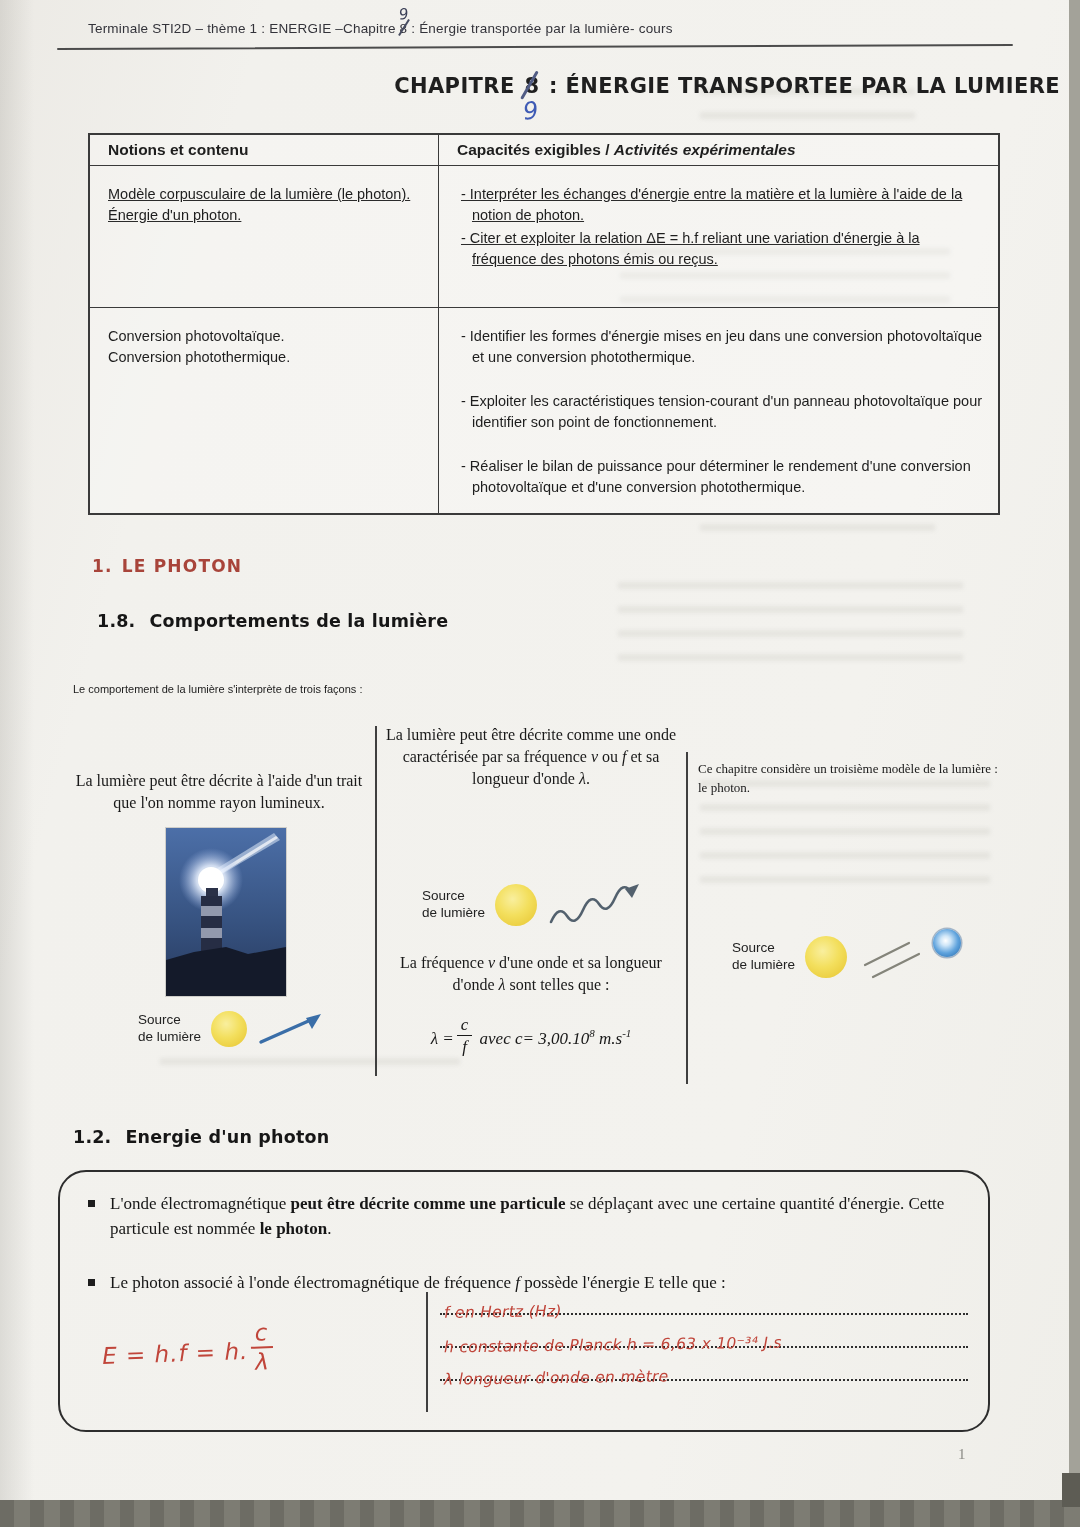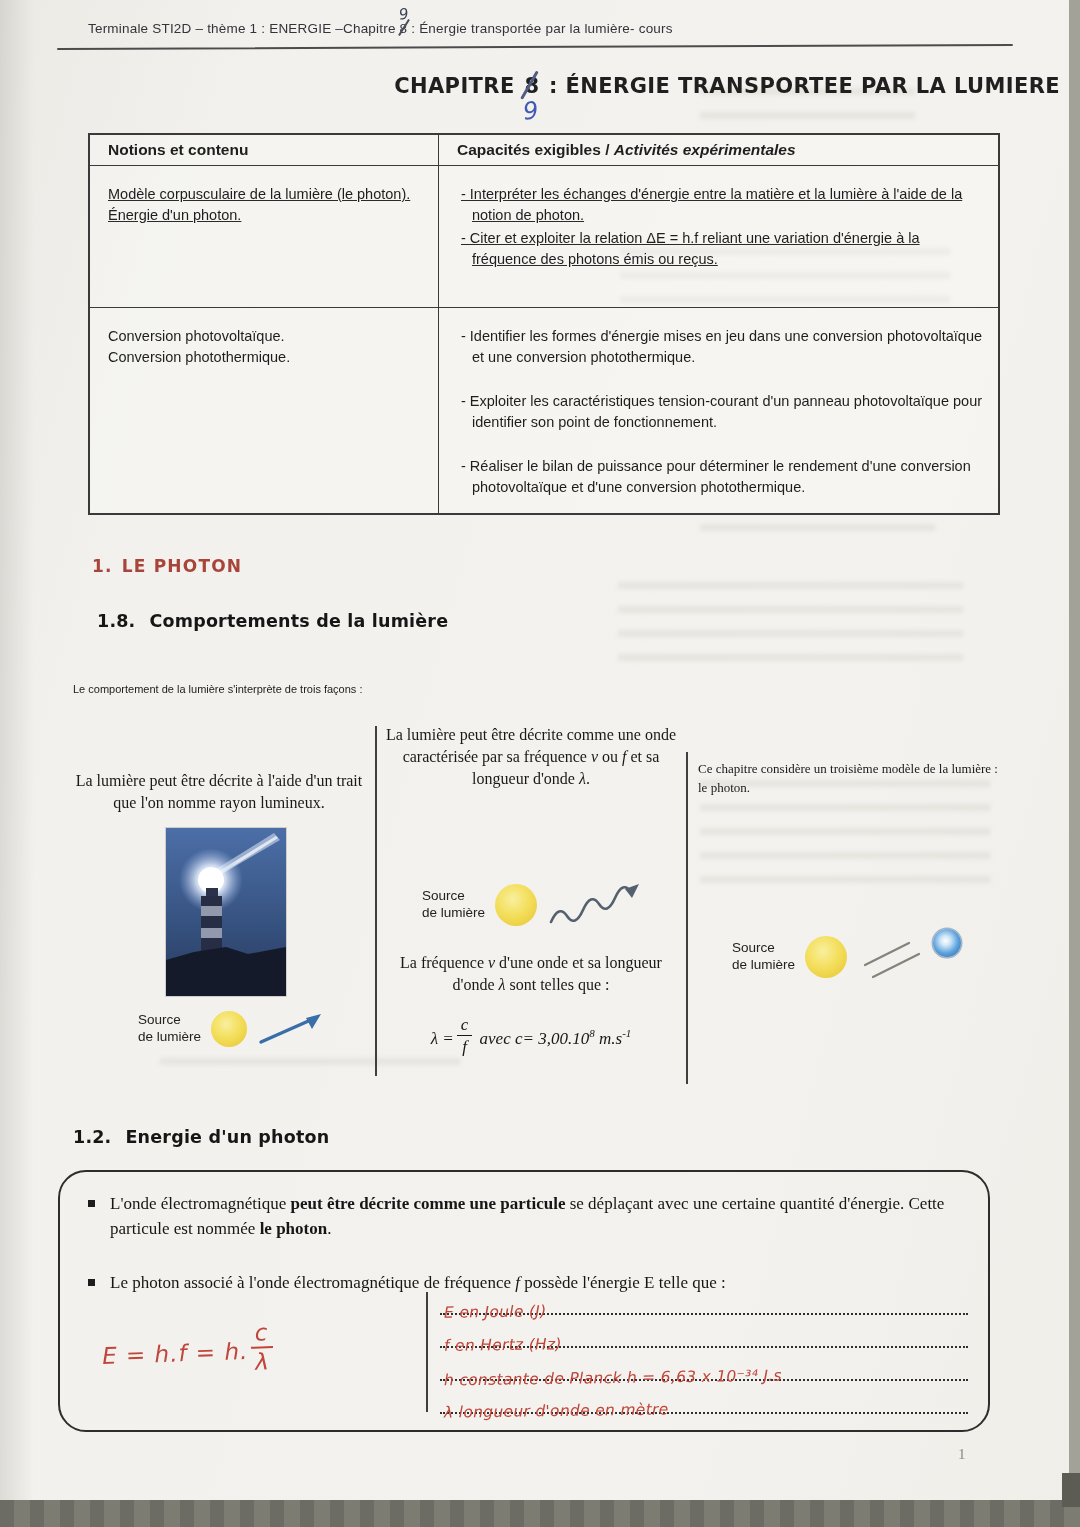--- a/index.html
+++ b/index.html
@@ -281,23 +281,20 @@
     </div>
 
     <div class="hand hw-formula">
       <span>E = h.f = h.</span><span class="frac"><span class="num">c</span><span class="den">λ</span></span>
     </div>
 
     <div class="ebox-vline"></div>
 
     <div class="notes">
       <div class="note-line">
-        <span class="hand note-text">E en Joule (J)</span>
-      </div>
-      <div class="note-line">
         <span class="hand note-text">f en Hertz (Hz)</span>
       </div>
       <div class="note-line">
         <span class="hand note-text">h constante de Planck h = 6,63 x 10⁻³⁴ J.s</span>
       </div>
       <div class="note-line">
         <span class="hand note-text">λ longueur d'onde en mètre</span>
       </div>
     </div>
   </div>

